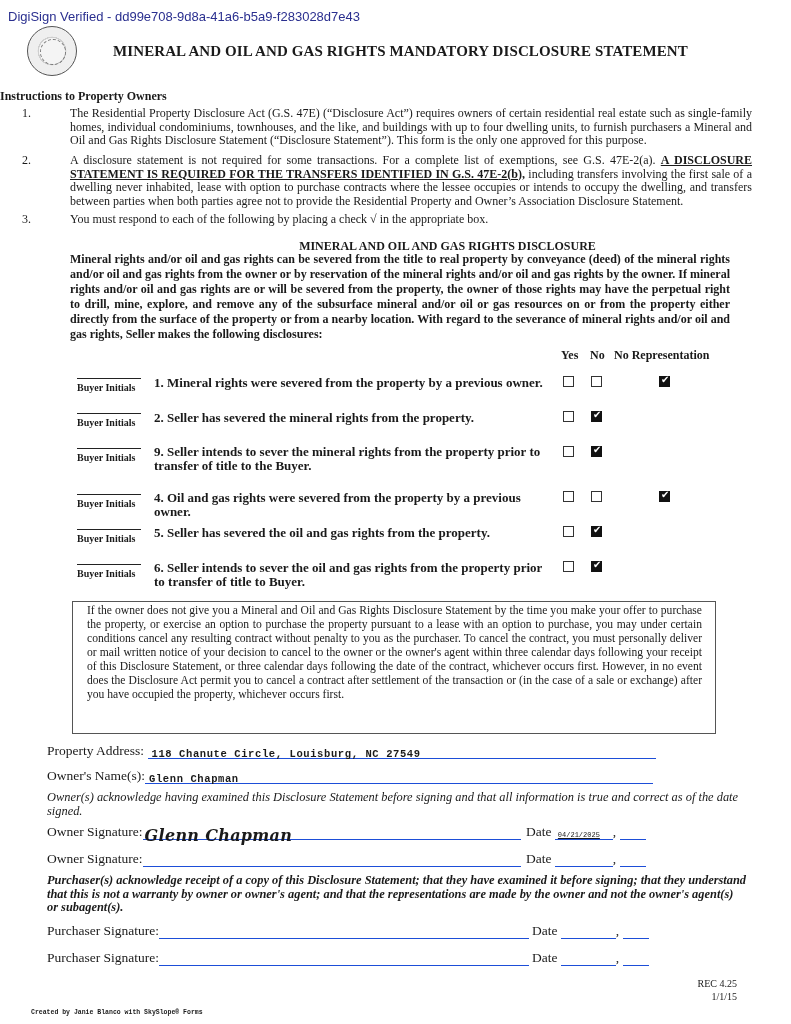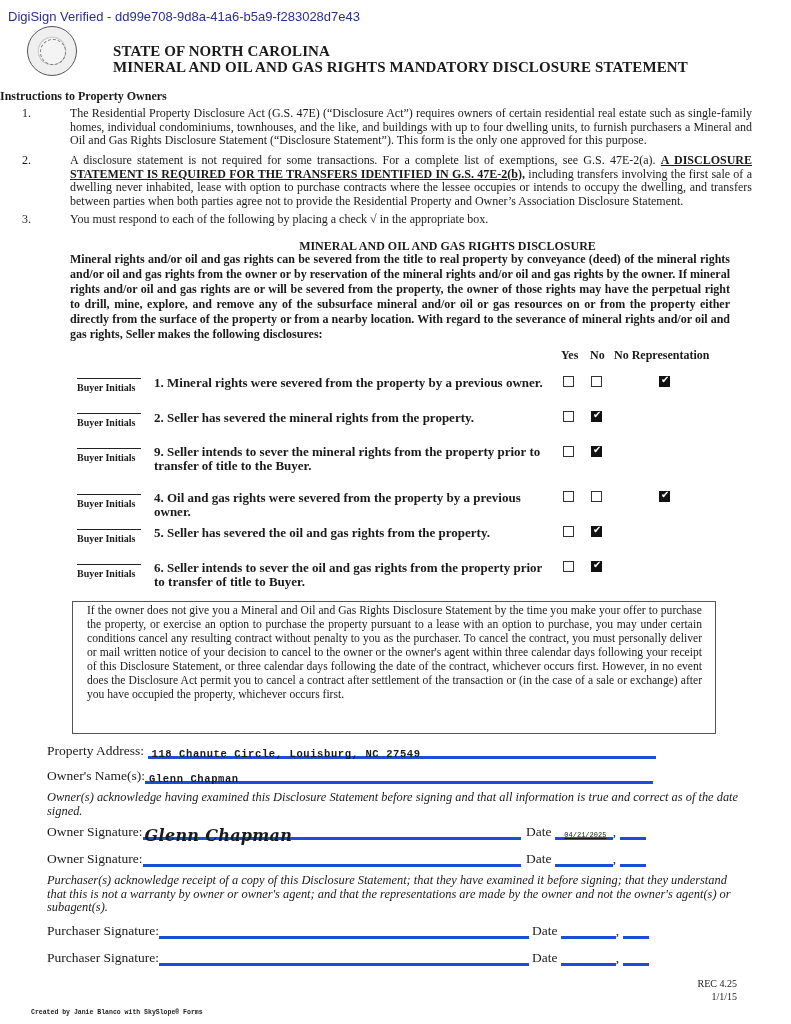--- a/index.html
+++ b/index.html
@@ -33,40 +33,39 @@
 
     .cb { position: absolute; width: 11px; height: 11px; border: 1px solid #333; background: #fff; }
     .cb.checked { background: #111; border-color: #111; }
     .cb.checked::after { content: "✔"; position: absolute; left: 1px; top: -3px; color: #fff; font-size: 10px; font-family: "DejaVu Sans", sans-serif; }
 
     .note-box { position: absolute; left: 72px; top: 601px; width: 644px; height: 133px; border: 1.5px solid #555; }
     .note-title { text-align: center; font-size: 15px; font-weight: bold; margin-top: 4px; }
     .note-body { font-size: 11.6px; line-height: 14px; padding: 2px 13px 0 14px; text-align: justify; }
 
     .field-row { position: absolute; left: 47px; font-size: 13.5px; white-space: nowrap; }
-    .fill-line { display: inline-block; border-bottom: 3px solid #1d4ed8; vertical-align: bottom; height: 15px; position: relative; }
+    .fill-line { display: inline-block; border-bottom: 1px solid #1d4ed8; vertical-align: bottom; height: 15px; position: relative; }
     .mono { font-family: "Liberation Mono", "DejaVu Sans Mono", monospace; font-size: 10.5px; font-weight: bold; letter-spacing: 0.6px; padding-left: 4px; position: relative; top: 1px; }
     .sig-script { font-family: "DejaVu Serif", serif; font-style: italic; font-weight: bold; font-size: 16px; padding-left: 2px; position: relative; top: 1px; letter-spacing: 0.3px; }
     .small-date { font-family: "Liberation Mono", monospace; font-size: 7px; text-decoration: underline; padding-left: 3px; }
 
     .italic-par { position: absolute; left: 47px; width: 700px; font-size: 12.4px; font-style: italic; line-height: 13.5px; }
 
-    .date-block { position: absolute; font-size: 13.5px; white-space: nowrap; text-align: center; }
+    .date-block { position: absolute; font-size: 13.5px; white-space: nowrap; }
 
     .rec { position: absolute; right: 54px; top: 977px; font-size: 10px; text-align: right; line-height: 13px; }
     .created { position: absolute; left: 31px; top: 1009px; font-family: "Liberation Mono", "DejaVu Sans Mono", monospace; font-size: 6.5px; font-weight: bold; }
   </style>
 </head>
 <body>
 
 <div class="verified">DigiSign Verified - dd99e708-9d8a-41a6-b5a9-f283028d7e43</div>
 
 <div class="seal"></div>
 <div class="hdr-title">
-  <div>STATE OF NORTH CAROLINA</div>
   <div>MINERAL AND OIL AND GAS RIGHTS MANDATORY DISCLOSURE STATEMENT</div>
 </div>
 
 <div class="instr-heading">Instructions to Property Owners</div>
 
 <div class="instr" style="top:107px;">
   <span class="num">1.</span>
   <div class="txt">The Residential Property Disclosure Act (G.S. 47E) (“Disclosure Act”) requires owners of certain residential real estate such as single-family homes, individual condominiums, townhouses, and the like, and buildings with up to four dwelling units, to furnish purchasers a Mineral and Oil and Gas Rights Disclosure Statement (“Disclosure Statement”). This form is the only one approved for this purpose.</div>
 </div>
 <div class="instr" style="top:154px;">
@@ -173,21 +172,21 @@
 
 <div class="field-row" style="top:851px;">
   <span>Owner Signature:</span><span class="fill-line" style="width:378px;"><span class="sig-script"></span></span>
 </div>
 <div class="date-block" style="left:526px; top:851px;">
   <span>Date</span>
   <span class="fill-line" style="width:58px;"></span>,
   <span class="fill-line" style="width:26px;"></span>
 </div>
 
-<div class="italic-par" style="top:874px;">Purchaser(s) acknowledge receipt of a copy of this Disclosure Statement; that they have examined it before signing; that they understand that this is not a warranty by owner or owner's agent; and that the representations are made by the owner and not the owner's agent(s) or subagent(s).</div>
+<div class="italic-par" style="top:874px;font-weight:bold;">Purchaser(s) acknowledge receipt of a copy of this Disclosure Statement; that they have examined it before signing; that they understand that this is not a warranty by owner or owner's agent; and that the representations are made by the owner and not the owner's agent(s) or subagent(s).</div>
 
 <div class="field-row" style="top:923px;">
   <span>Purchaser Signature:</span><span class="fill-line" style="width:370px;"></span>
 </div>
 <div class="date-block" style="left:532px; top:923px;">
   <span>Date</span>
   <span class="fill-line" style="width:55px;"></span>,
   <span class="fill-line" style="width:26px;"></span>
 </div>
 

